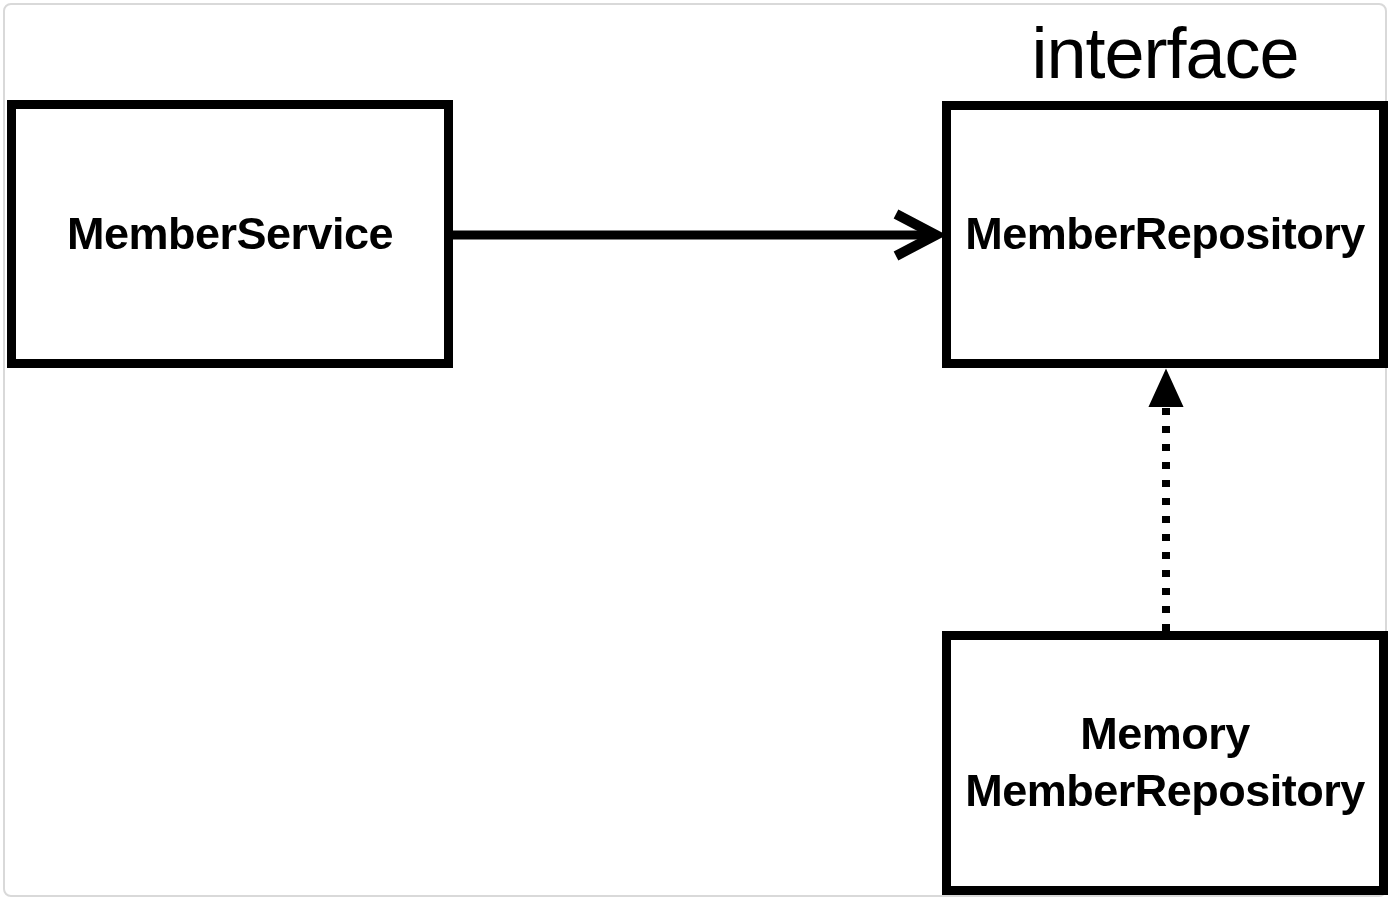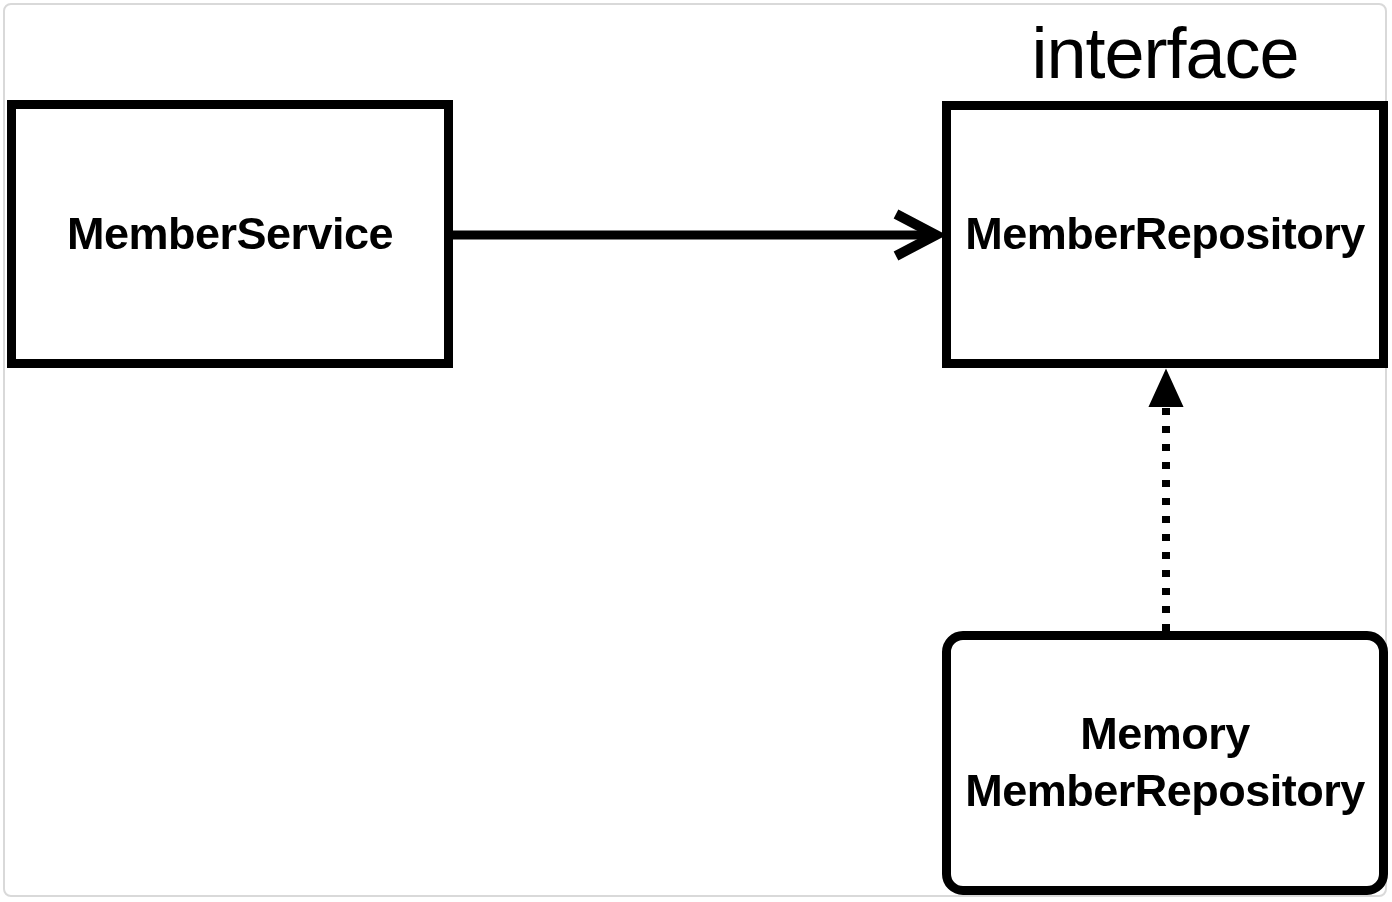--- a/index.html
+++ b/index.html
@@ -45,21 +45,21 @@
   #node-member-service {
     left: 7px; top: 100px;
     width: 446px; height: 268px;
   }
   #node-member-repository {
     left: 942px; top: 101px;
     width: 446px; height: 267px;
   }
   #node-memory-member-repository {
     left: 942px; top: 631px;
-    width: 446px; height: 264px; border-radius: 21px;
+    width: 446px; height: 264px;
   }
   .stereotype {
     position: absolute;
     left: 942px;
     top: 10px;
     width: 446px;
     height: 86px;
     text-align: center;
     font-size: 72px;
     font-weight: normal;

